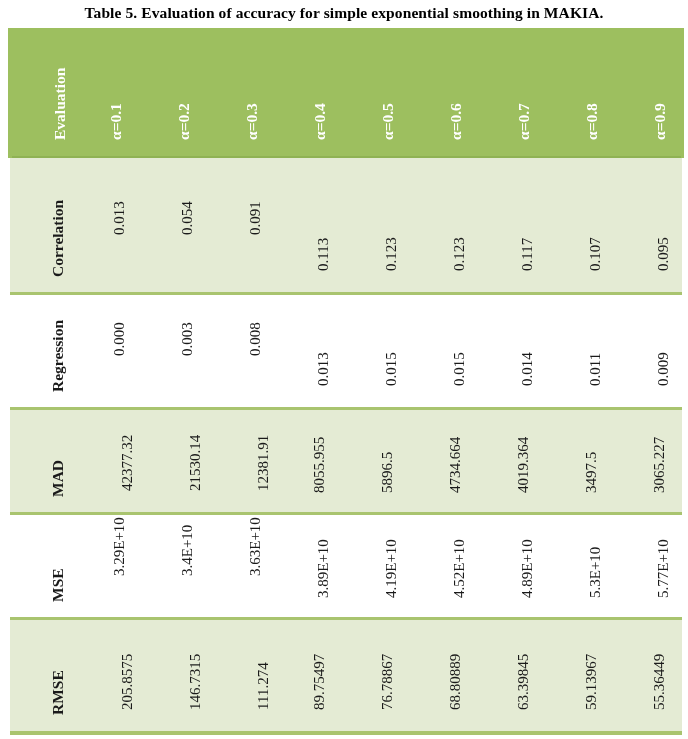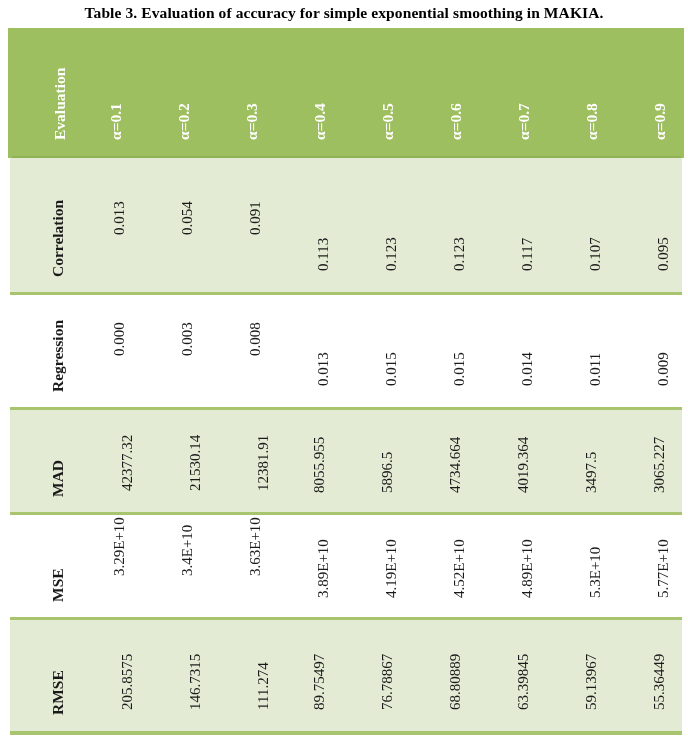--- a/index.html
+++ b/index.html
@@ -125,21 +125,21 @@
     bottom: 0;
     width: 120px;
   }
 
   
   .narrow .vtext.val { width: 96px; }
 </style>
 </head>
 <body>
 
-<div class="caption">Table 3. Evaluation of accuracy for simple exponential smoothing in MAKIA.</div>
+<div class="caption">Table 5. Evaluation of accuracy for simple exponential smoothing in MAKIA.</div>
 
 <div class="table-wrap">
   <table class="tbl">
     <colgroup>
       <col style="width:58px">
       <col style="width:68px">
         <col style="width:68px">
         <col style="width:68px">
       <col style="width:68px">
         <col style="width:68px">

